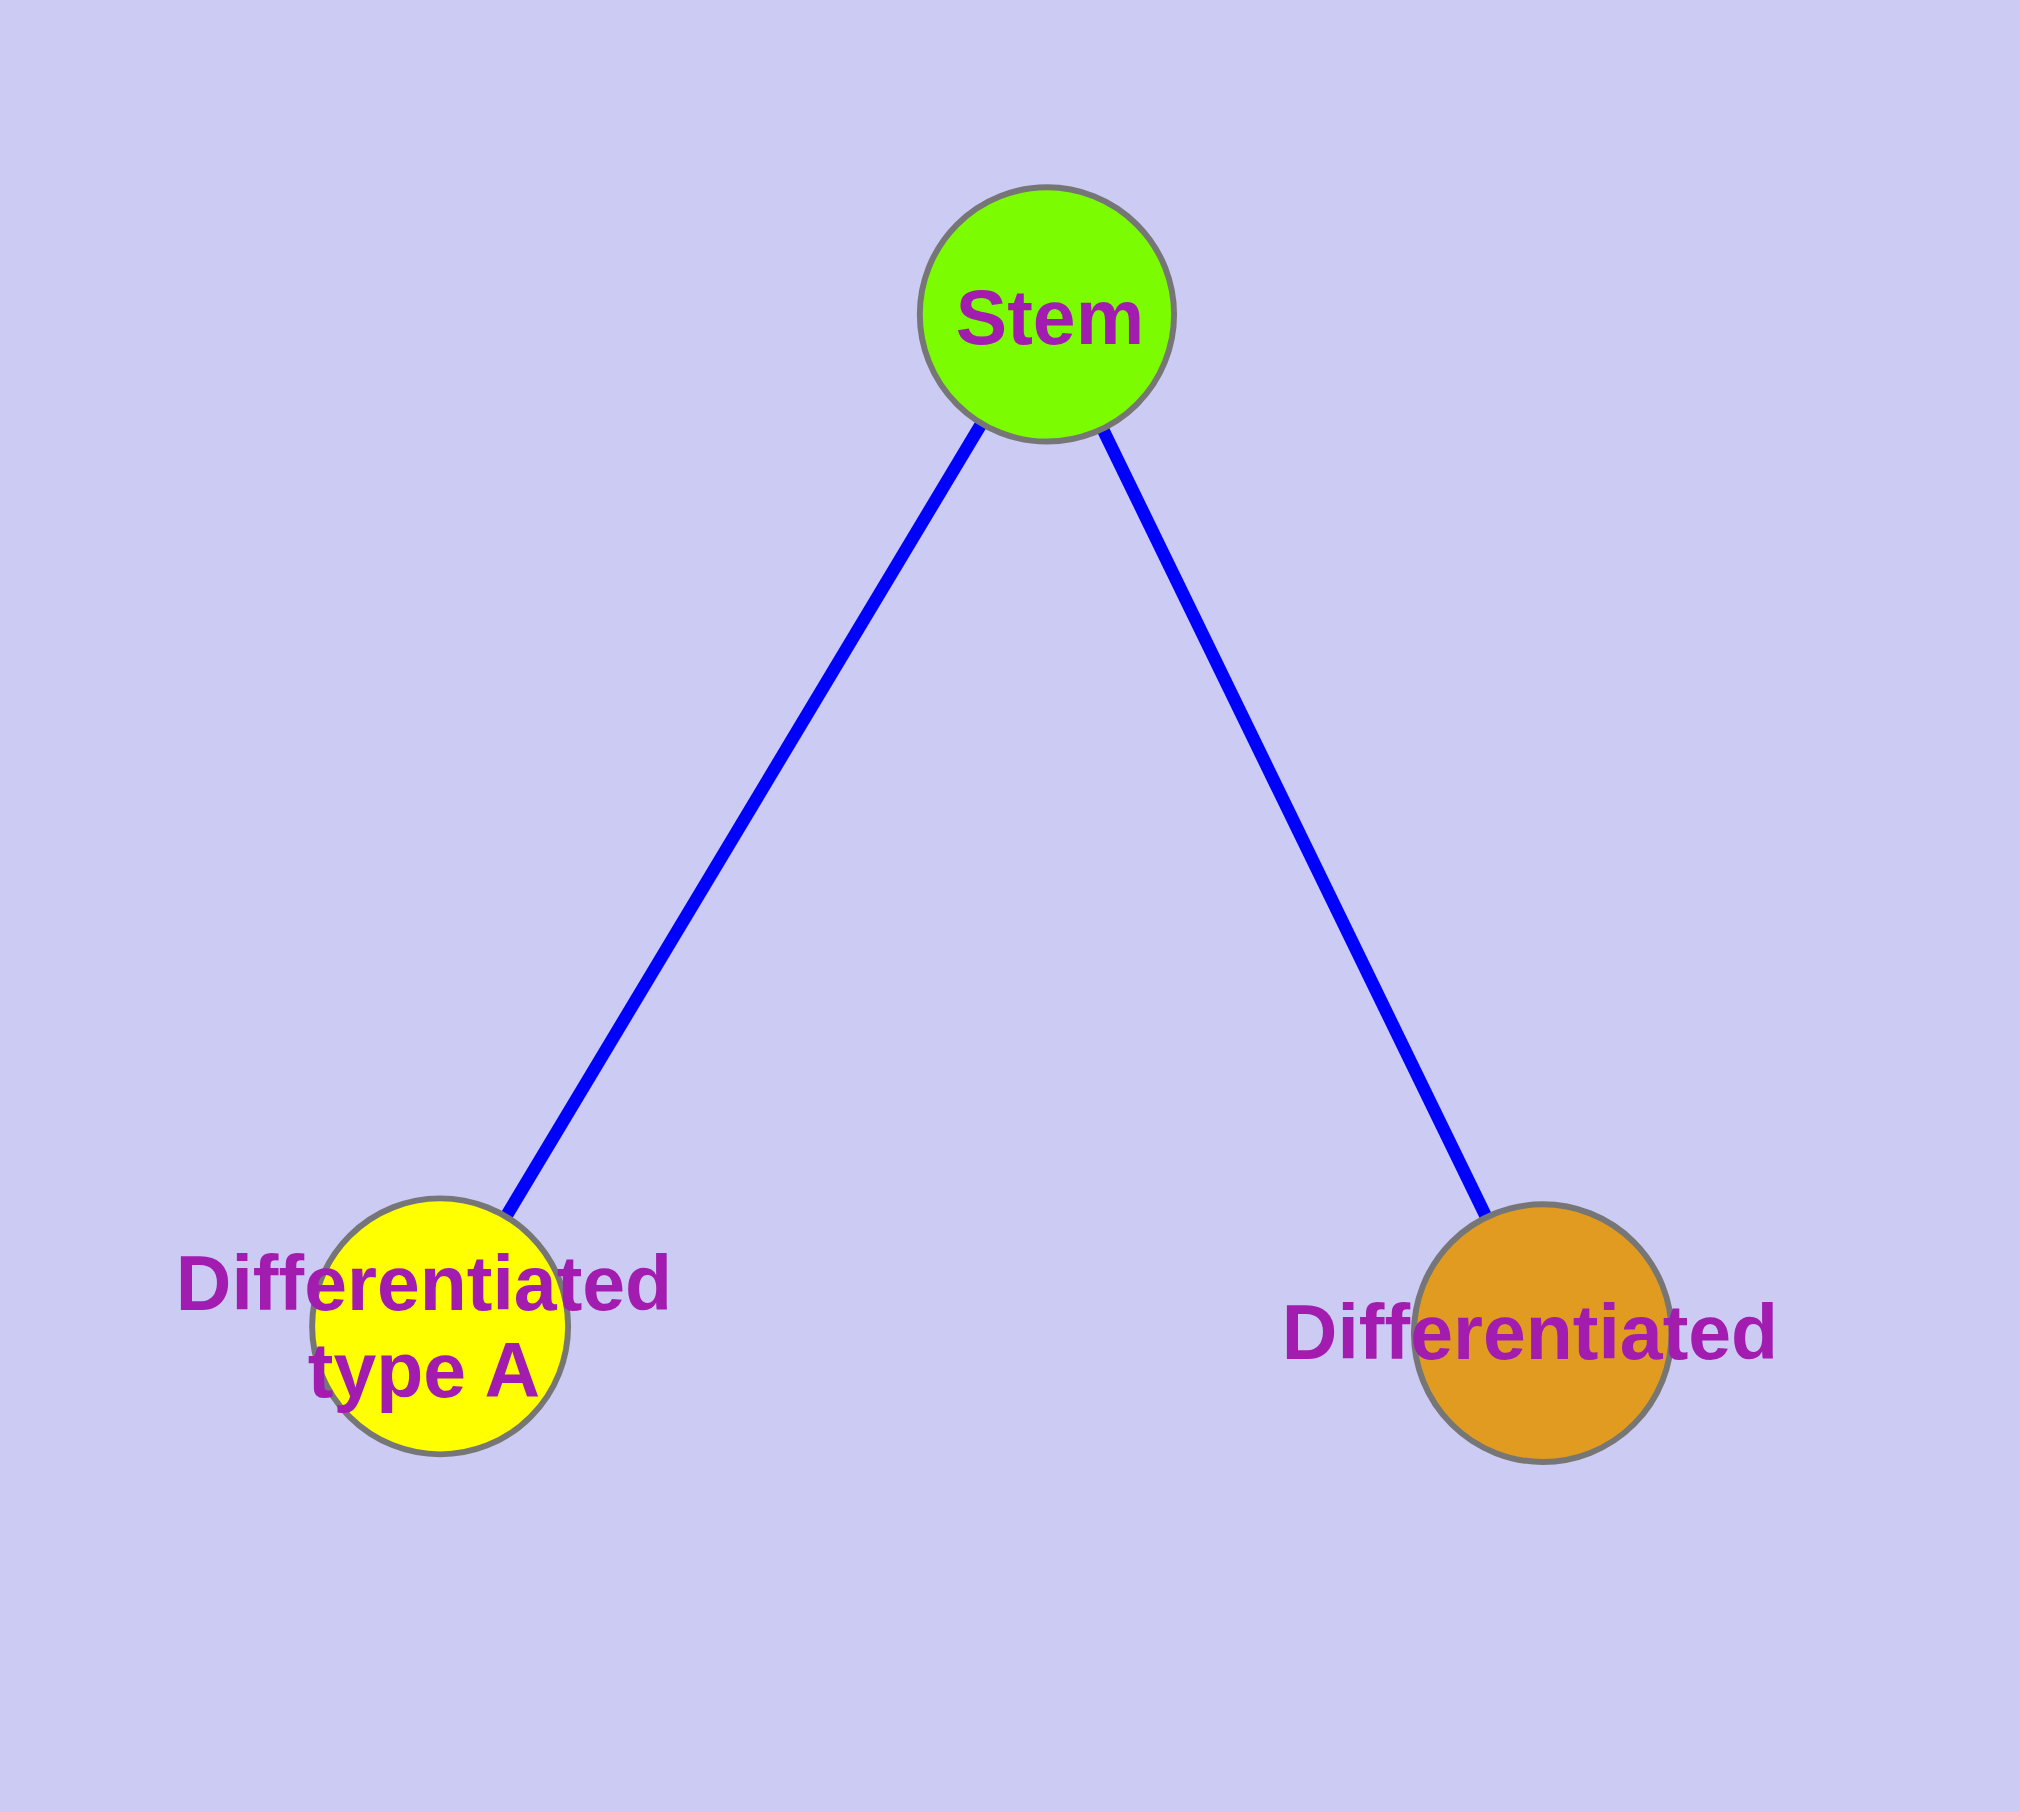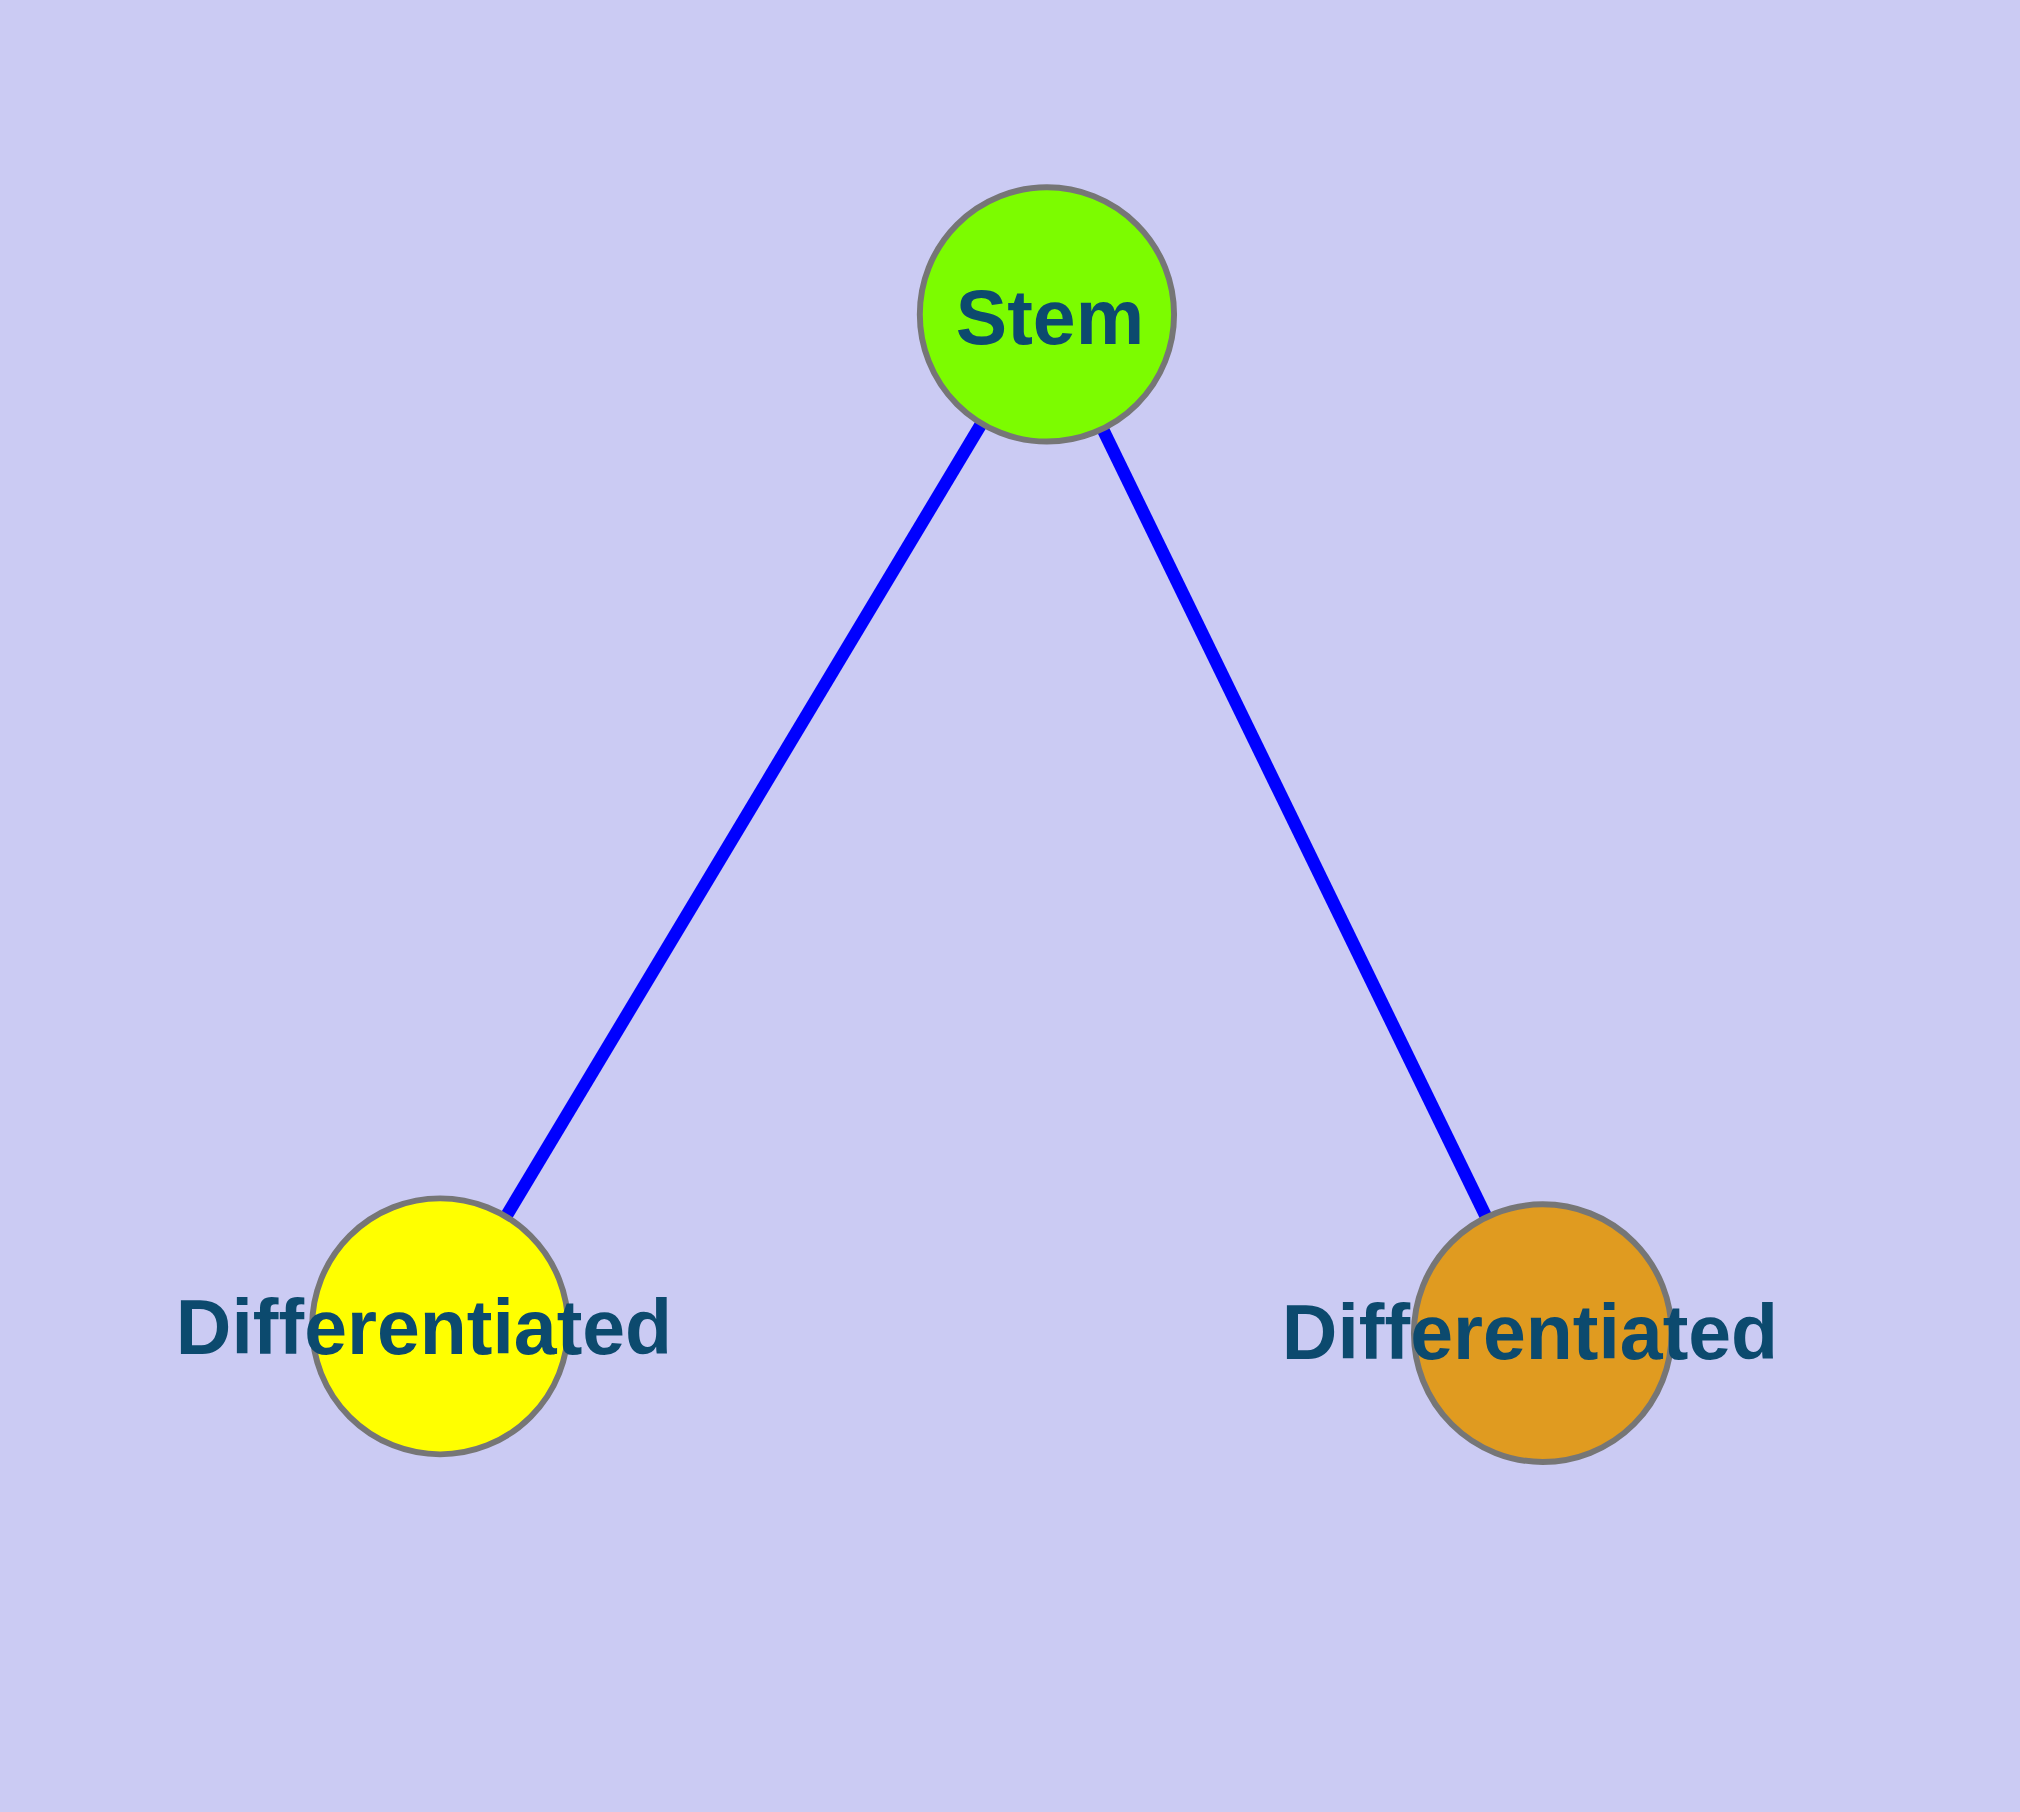--- a/index.html
+++ b/index.html
@@ -28,21 +28,21 @@
   .node {
     stroke-width: 7;
   }
   .node-label {
     position: absolute;
     transform: translate(-50%, -50%);
     text-align: center;
     font-weight: bold;
     font-size: 77px;
     line-height: 87px;
-    color: #0c4a6e;
+    color: #a21caf;
     white-space: nowrap;
     font-family: "Liberation Sans", sans-serif;
   }
 </style>
 </head>
 <body>
 
 <svg class="scene" width="2021" height="1812" viewBox="0 0 2384 2138">
   <rect x="0" y="0" width="2384" height="2138" fill="#CBCBF3"></rect>
 
@@ -56,18 +56,19 @@
 
   <circle cx="1820" cy="1573" r="152" class="node" fill="#E09B20" stroke="#767676"></circle>
 </svg>
 
 <div class="node-label" style="left:1050px; top:317px;">
   <div>Stem</div>
 </div>
 
 <div class="node-label" style="left:424px; top:1327px;">
   <div>Differentiated</div>
+  <div>type A</div>
 </div>
 
 <div class="node-label" style="left:1530px; top:1332px;">
   <div>Differentiated</div>
 </div>
 
 
 </body></html>

